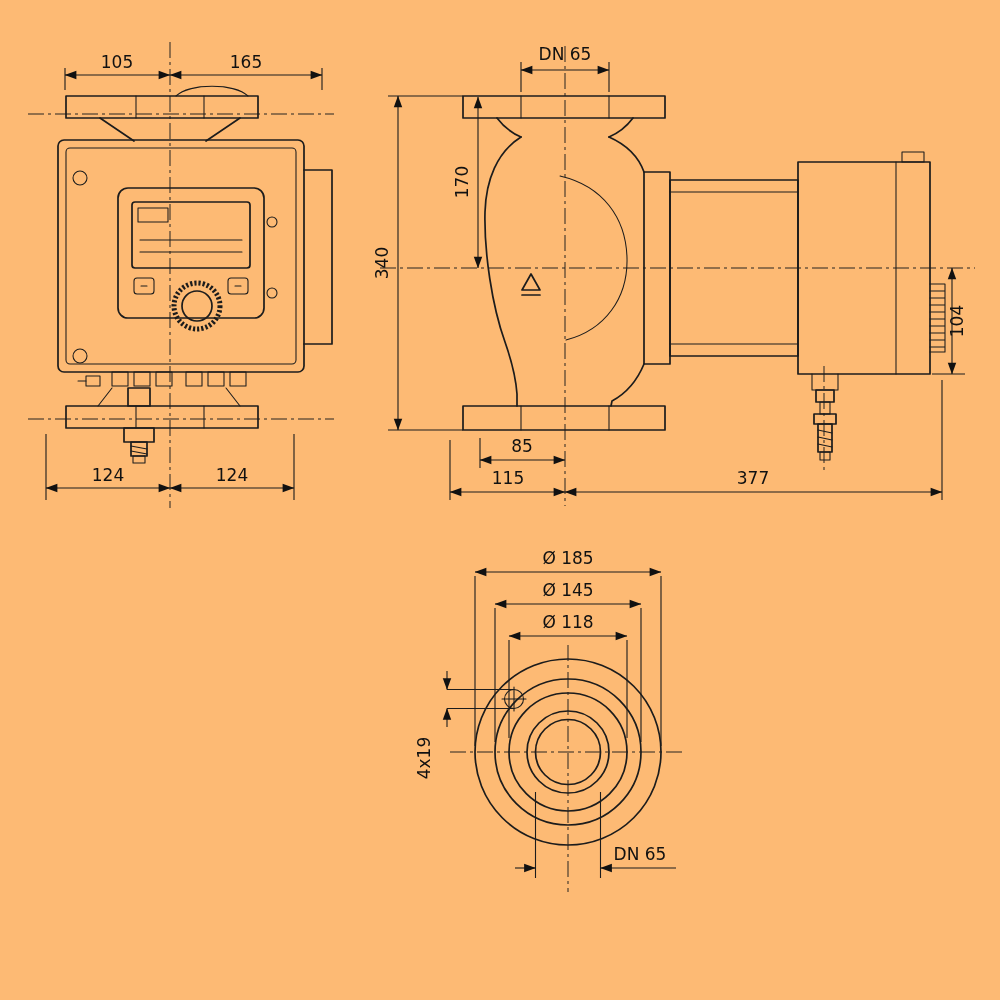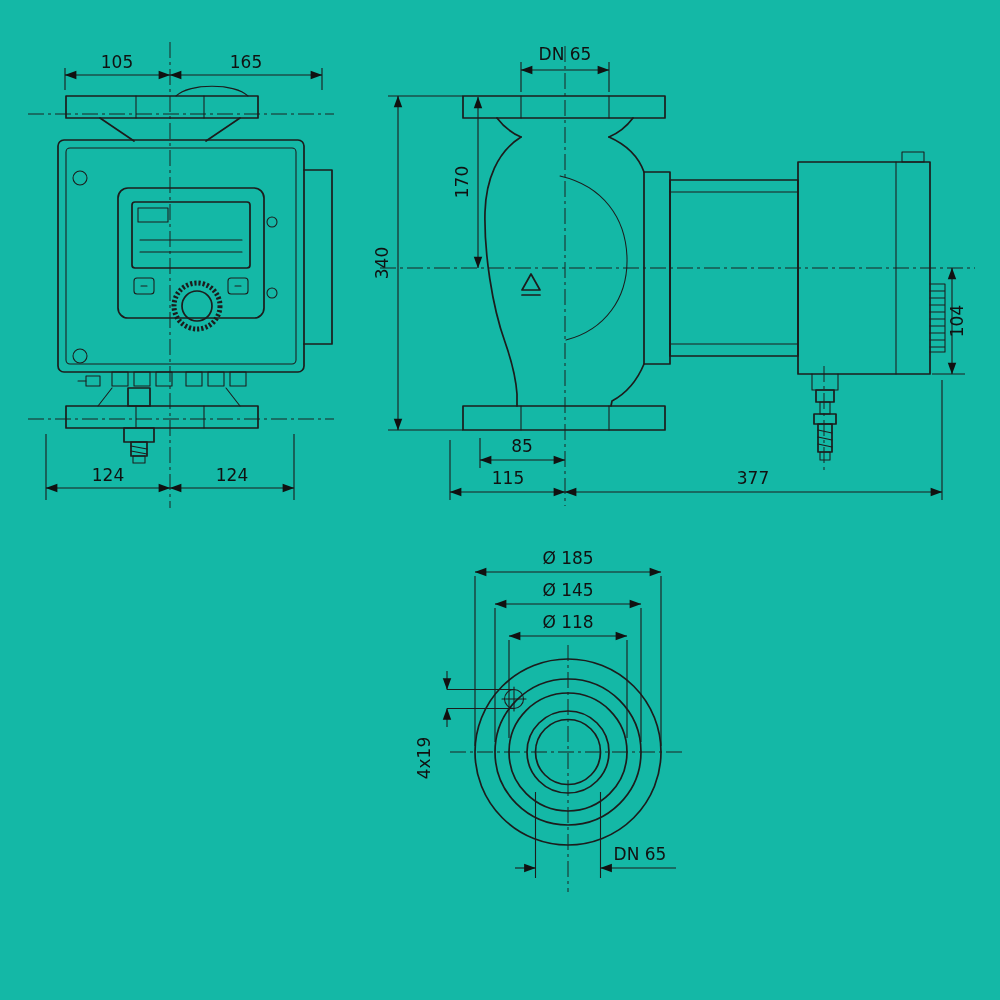--- a/index.html
+++ b/index.html
@@ -1,16 +1,16 @@
 <!DOCTYPE html>
 <html><head>
 <meta charset="utf-8">
 <style>
   html,body{margin:0;padding:0;background:#ffffff;}
-  .stage{width:1000px;height:1000px;background:#14b8a6;position:relative;overflow:hidden;}
+  .stage{width:1000px;height:1000px;background:#fdba74;position:relative;overflow:hidden;}
   svg{display:block;}
   .obj{fill:none;stroke:#1c1c1c;stroke-width:1.7;stroke-linejoin:round;stroke-linecap:round;}
   .thin{fill:none;stroke:#1c1c1c;stroke-width:1.05;stroke-linejoin:round;stroke-linecap:round;}
   .dim{fill:none;stroke:#1c1c1c;stroke-width:1.1;}
   .cl{fill:none;stroke:#1c1c1c;stroke-width:0.95;stroke-dasharray:16 4 3 4;}
   .knurl{fill:none;stroke:#1c1c1c;stroke-width:5;stroke-dasharray:2.2 2;}
   text.dimtxt{font-family:"DejaVu Sans","Liberation Sans",sans-serif;font-size:17px;fill:#111;}
 </style>
 </head>
 <body>

